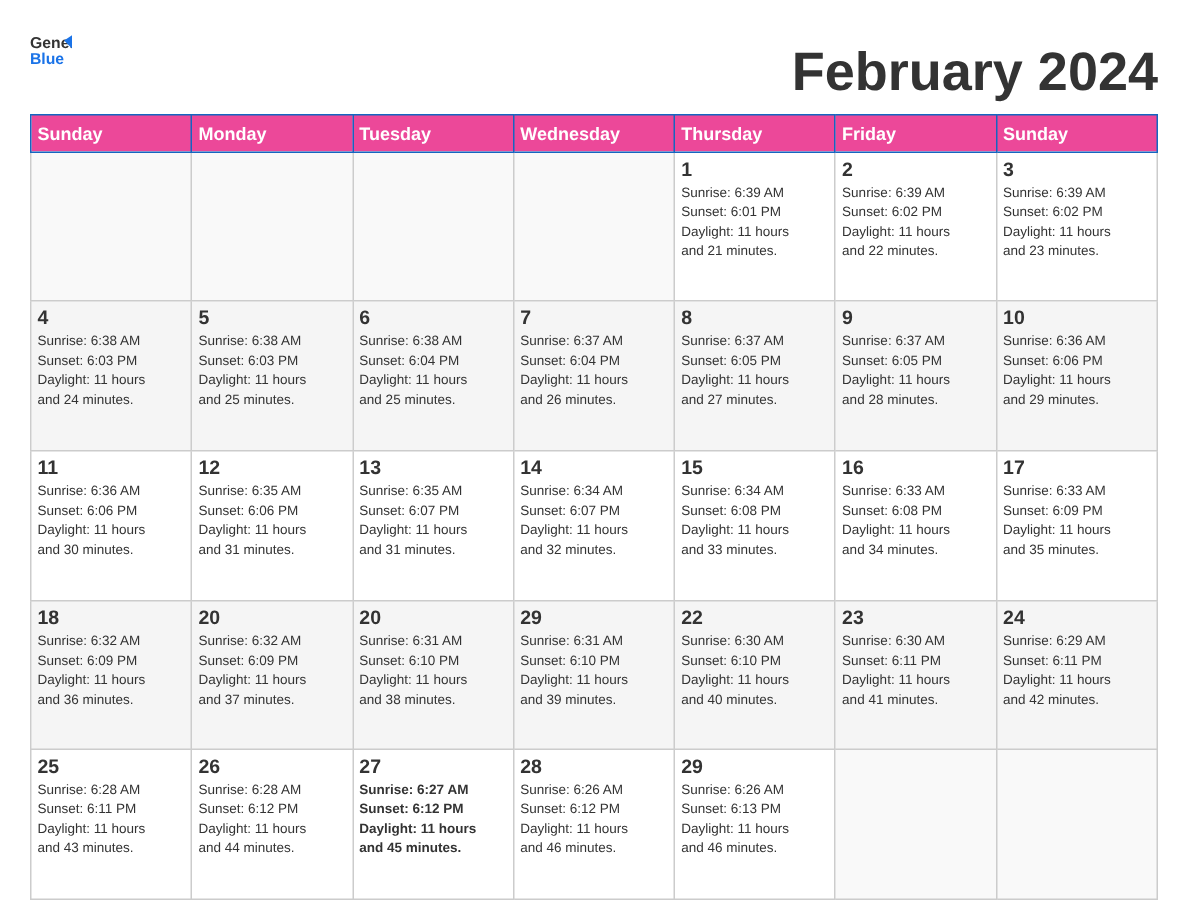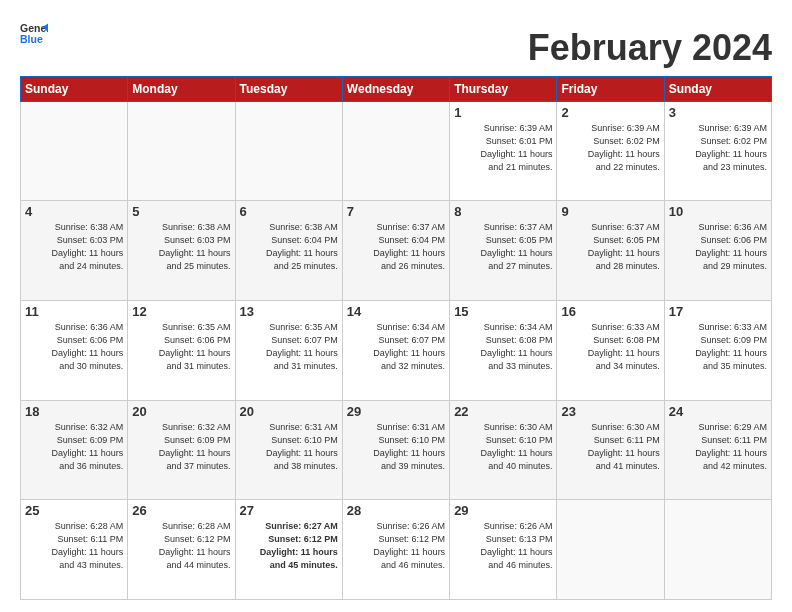--- a/index.html
+++ b/index.html
@@ -49,21 +49,21 @@
       margin-top: 2px;
     }
     .calendar {
       flex: 1;
       border: 1px solid #ccc;
       border-collapse: collapse;
       width: 100%;
       table-layout: fixed;
     }
     .calendar th {
-      background: #b91c1c;
+      background: #ec4899;
       color: #fff;
       font-size: 12px;
       font-weight: bold;
       padding: 5px 4px;
       text-align: left;
       border: 1px solid #1565c0;
     }
     .calendar td {
       border: 1px solid #ccc;
       vertical-align: top;
@@ -80,21 +80,20 @@
       font-size: 13px;
       font-weight: bold;
       color: #333;
       display: block;
       margin-bottom: 2px;
     }
     .day-info {
       font-size: 9px;
       color: #333;
       line-height: 1.45;
-      text-align: right;
     }
     .row-shaded td {
       background: #f5f5f5;
     }
   </style>
 </head>
 <body>
 
 <div class="page">
   <div class="header">

